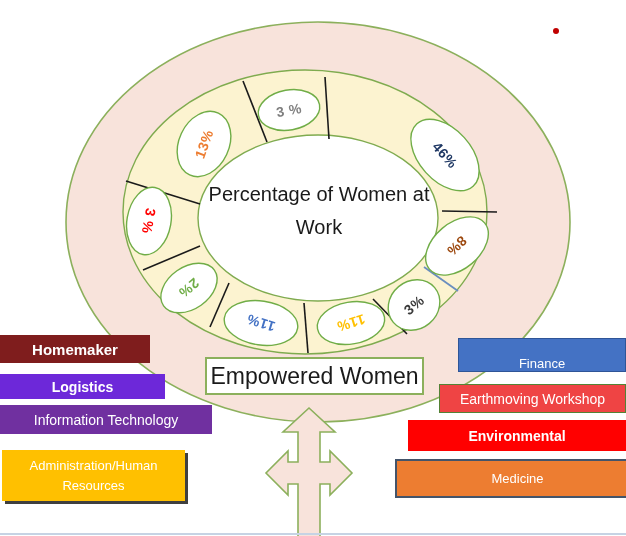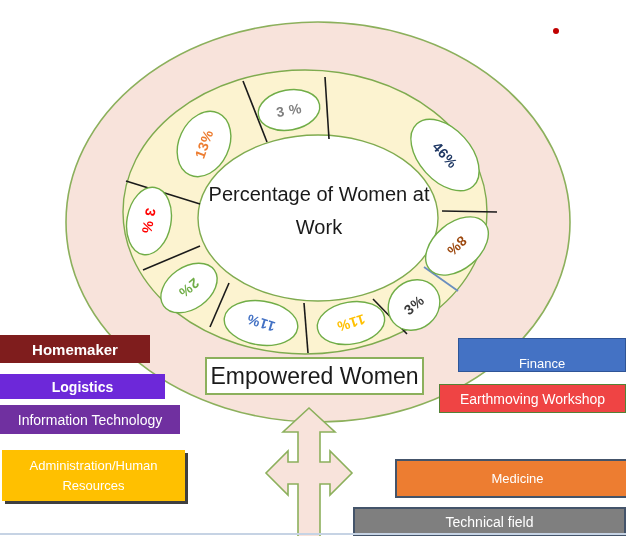--- a/index.html
+++ b/index.html
@@ -31,21 +31,21 @@
     font-size:23px;color:#1a1a1a;z-index:4;white-space:nowrap;
   }
 
   
   .lg{
     position:absolute;display:flex;align-items:center;justify-content:center;
     color:#ffffff;z-index:5;box-sizing:border-box;text-align:center;
   }
   .lg-homemaker{left:0;top:335px;width:150px;height:28px;font-size:15px;font-weight:bold;}
   .lg-logistics{left:0;top:374px;width:165px;height:25px;font-size:14px;font-weight:bold;}
-  .lg-infotech{left:0;top:405px;width:180px;height:29px;font-size:14px;}
+  .lg-infotech{left:0;top:405px;width:212px;height:29px;font-size:14px;}
   .lg-adminhr{left:2px;top:450px;width:183px;height:51px;font-size:13px;line-height:20px;
               box-shadow:3px 3px 0 #3f3f3f;}
   .lg-adminhr .wrap{width:150px;}
   .lg-finance{left:458px;top:338px;width:168px;height:34px;font-size:13px;border:1px solid #2f5597;}
   .lg-earthmoving{left:439px;top:384px;width:187px;height:29px;font-size:14px;border:1px solid #548235;}
   .lg-environmental{left:408px;top:420px;width:218px;height:31px;font-size:14px;font-weight:bold;}
   .lg-medicine{left:377px;top:459px;width:245px;height:39px;font-size:13px;border:2px solid #44546a;margin-left:18px;}
   .lg-technical{left:353px;top:507px;width:273px;height:30px;font-size:14px;border:2px solid #44546a;}
 
   .bottom-line{
@@ -121,22 +121,22 @@
   <div class="lg lg-adminhr" style="background-color: rgb(255, 192, 0);">
     <span class="wrap">Administration/Human Resources</span>
   </div>
 
   <div class="lg lg-finance" style="background-color: rgb(68, 114, 196); align-items: flex-end;">
     <span>Finance</span>
   </div>
   <div class="lg lg-earthmoving" style="background-color: #ef4444;">
     <span>Earthmoving Workshop</span>
   </div>
+  <div class="lg lg-environmental" style="background-color: rgb(255, 0, 0);">
+    <span>Environmental</span>
+  </div>
   <div class="lg lg-medicine" style="background-color: rgb(237, 125, 49);">
     <span>Medicine</span>
-  </div>
-  <div class="lg lg-technical" style="background-color: rgb(127, 127, 127);">
-    <span>Technical field</span>
   </div>
 
   <div class="bottom-line"></div>
   <div class="red-dot" style="background-color: rgb(192, 0, 0);"></div>
 </div>
 
 </body></html>

